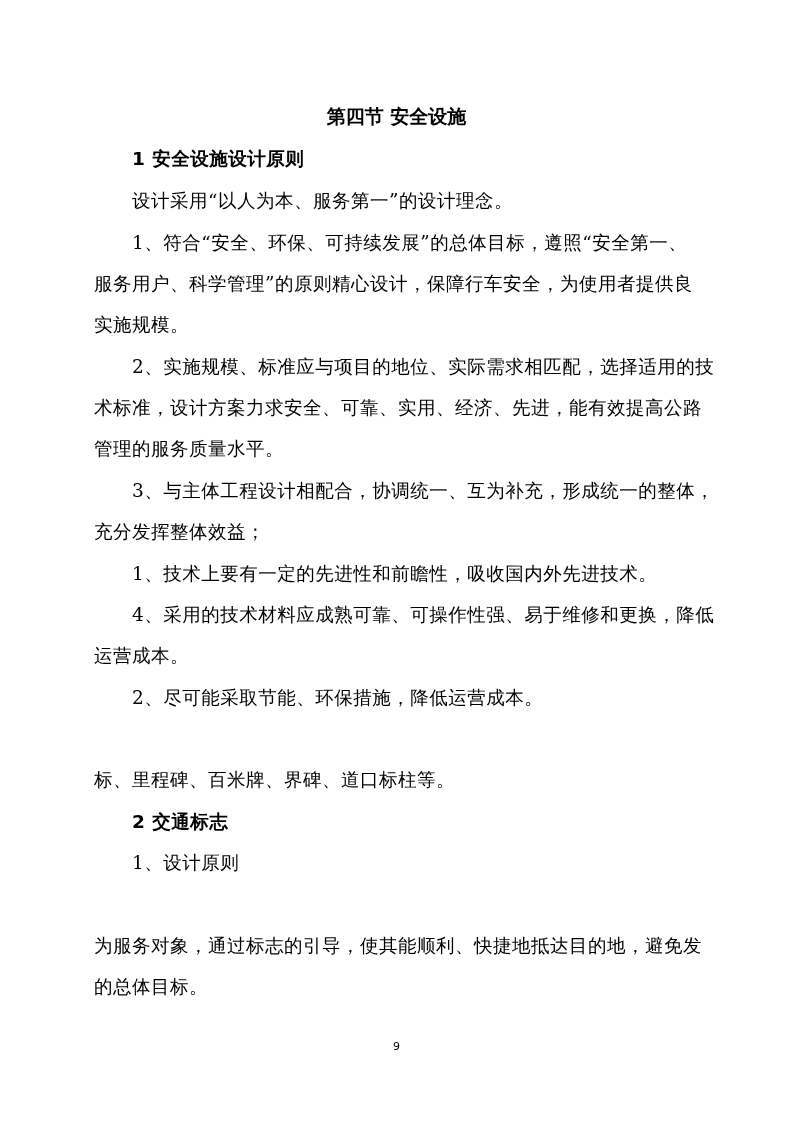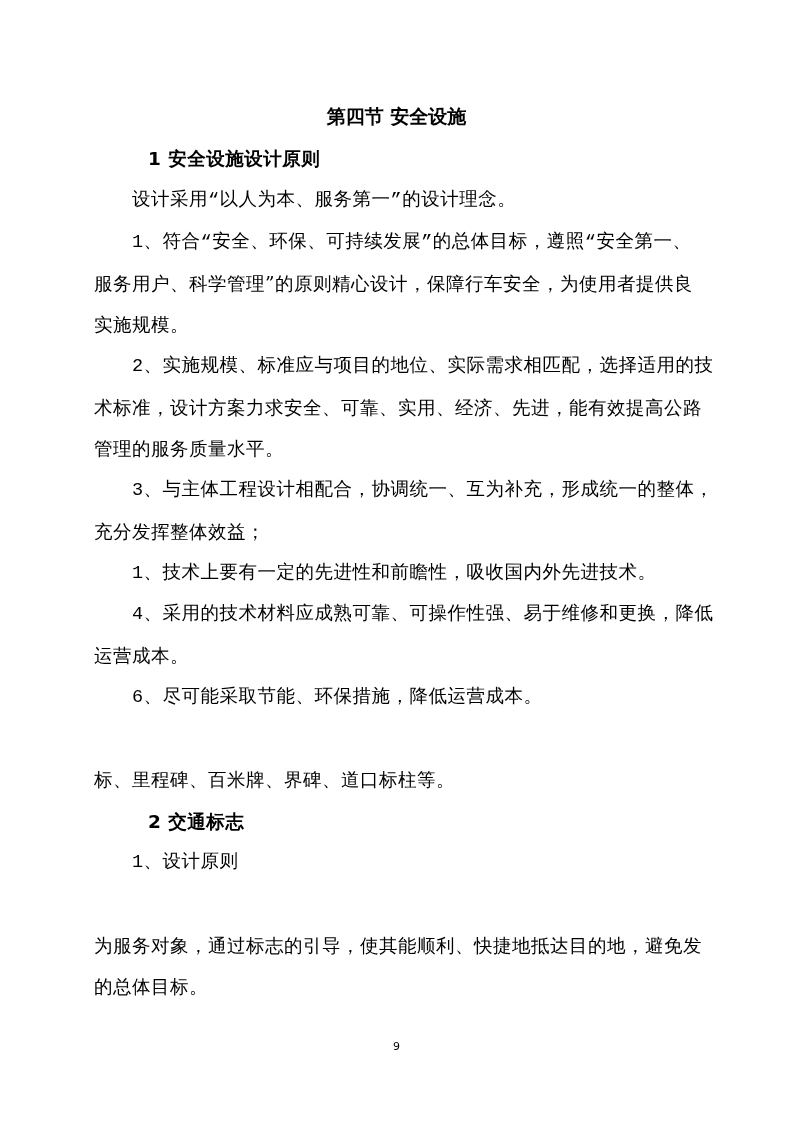--- a/index.html
+++ b/index.html
@@ -1,22 +1,22 @@
 <!DOCTYPE html>
 <html><head>
 <meta charset="utf-8">
 <style>
   html, body { margin:0; padding:0; background:#ffffff; }
   body { width:793px; height:1122px; position:relative; overflow:hidden;
          font-family:"DejaVu Serif","Liberation Serif",serif; color:#000; }
   .page { position:absolute; left:0; top:0; width:793px; height:1122px; }
   .line { position:absolute; left:94px; width:610px; font-size:18.5px; line-height:24px; white-space:nowrap; letter-spacing:0.5px; }
-  .indent { left:132px;font-family:Liberation Mono, monospace; }
+  .indent { left:132px; }
   .title { position:absolute; left:0; width:793px; top:104px; text-align:center; font-weight:bold; font-size:19px; line-height:24px; font-family:"DejaVu Sans","Liberation Sans",sans-serif; }
-  .heading { font-weight:bold; font-family:"DejaVu Sans","Liberation Sans",sans-serif;margin-left:16px; }
+  .heading { font-weight:bold; font-family:"DejaVu Sans","Liberation Sans",sans-serif; }
   .pagenum { position:absolute; left:0; width:793px; top:1040px; text-align:center; font-size:11px; font-family:"DejaVu Sans","Liberation Sans",sans-serif; }
 </style>
 </head>
 <body>
 
 <div class="page">
   <div class="title">第四节 安全设施</div>
 
   <div class="line indent heading" style="top:147px">1 安全设施设计原则</div>
   <div class="line indent" style="top:189px">设计采用“以人为本、服务第一”的设计理念。</div>
@@ -30,21 +30,21 @@
   <div class="line" style="top:437px">管理的服务质量水平。</div>
 
   <div class="line indent" style="top:479px">3、与主体工程设计相配合，协调统一、互为补充，形成统一的整体，</div>
   <div class="line" style="top:520px">充分发挥整体效益；</div>
 
   <div class="line indent" style="top:562px">1、技术上要有一定的先进性和前瞻性，吸收国内外先进技术。</div>
 
   <div class="line indent" style="top:603px">4、采用的技术材料应成熟可靠、可操作性强、易于维修和更换，降低</div>
   <div class="line" style="top:644px">运营成本。</div>
 
-  <div class="line indent" style="top:686px">6、尽可能采取节能、环保措施，降低运营成本。</div>
+  <div class="line indent" style="top:686px">2、尽可能采取节能、环保措施，降低运营成本。</div>
 
   <div class="line" style="top:768px">标、里程碑、百米牌、界碑、道口标柱等。</div>
 
   <div class="line indent heading" style="top:810px">2 交通标志</div>
   <div class="line indent" style="top:851px">1、设计原则</div>
 
   <div class="line" style="top:934px">为服务对象，通过标志的引导，使其能顺利、快捷地抵达目的地，避免发</div>
   <div class="line" style="top:975px">的总体目标。</div>
 
   <div class="pagenum">9</div>

